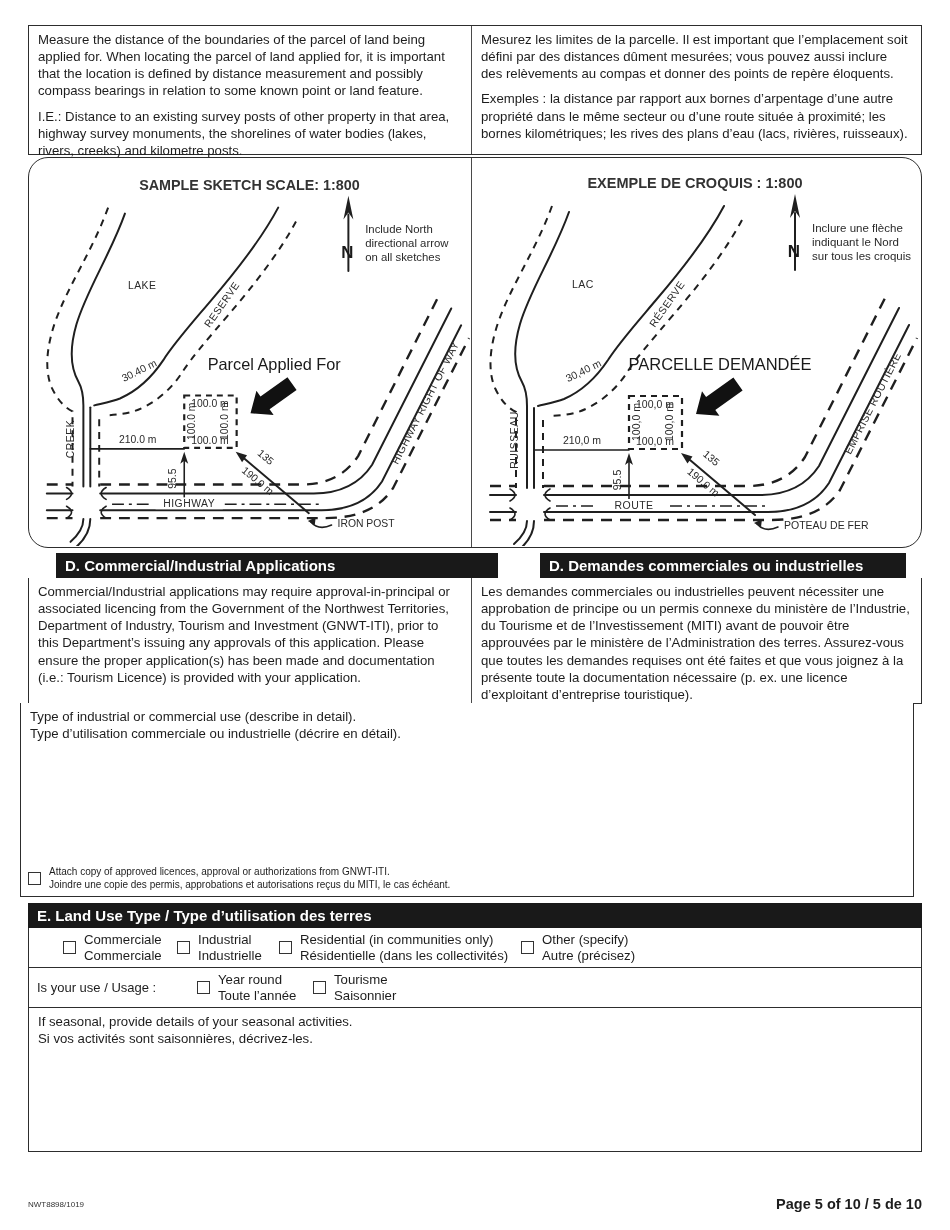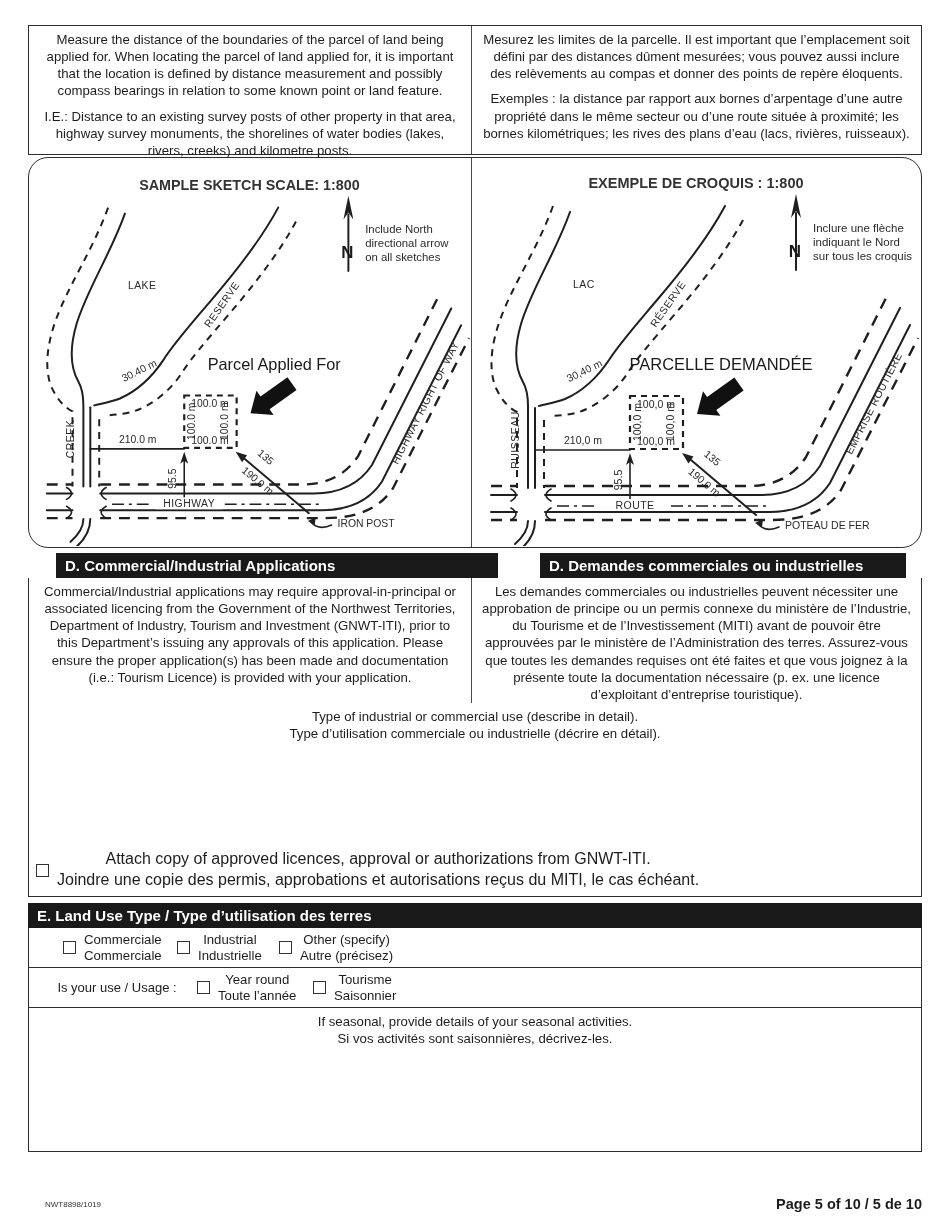--- a/index.html
+++ b/index.html
@@ -1,18 +1,18 @@
 <!DOCTYPE html>
 <html><head>
 <meta charset="utf-8">
 <style>
   * { box-sizing: border-box; margin: 0; padding: 0; }
   html,body { width:950px; height:1230px; background:#fff; font-family:"Liberation Sans",sans-serif; color:#1d1d1d; }
   .page { position:relative; width:950px; height:1230px; background:#fff; overflow:hidden; }
-  .abs { position:absolute;text-align:center; }
+  .abs { position:absolute; }
   .bx { border:1.5px solid #2d2d2d; background:#fff; }
   .split { display:flex; }
   .cell { padding:5px 9px; font-size:13.2px; line-height:1.3; color:#1d1d1d; }
   .cell p + p { margin-top:8px; }
   .vdiv { border-left:1.2px solid #4a4a4a; }
   .c-left { width:442px; flex:none; }
   .c-right { flex:1; }
   .hbar { background:#191919; color:#fff; font-weight:bold; font-size:15px; display:flex; align-items:center; padding:0 9px; }
   .cb { width:13px; height:13px; border:1.6px solid #333; background:#fff; flex:none; }
   .opt { display:flex; align-items:center; gap:8px; }
@@ -185,29 +185,29 @@
     <div class="hbar" style="width:442px;">D. Commercial/Industrial Applications</div>
     <div style="width:4px; background:#fff;"></div>
     <div class="hbar" style="flex:1;margin-left:38px;">D. Demandes commerciales ou industrielles</div>
   </div>
 
   <div class="abs bx split" style="left:28px; top:578px; width:894px; height:126px; border-top:none;">
     <div class="cell c-left">Commercial/Industrial applications may require approval-in-principal or associated licencing from the Government of the Northwest Territories, Department of Industry, Tourism and Investment (GNWT-ITI), prior to this Department’s issuing any approvals of this application. Please ensure the proper application(s) has been made and documentation (i.e.: Tourism Licence) is provided with your application.</div>
     <div class="cell c-right vdiv">Les demandes commerciales ou industrielles peuvent nécessiter une approbation de principe ou un permis connexe du ministère de l’Industrie, du Tourisme et de l’Investissement (MITI) avant de pouvoir être approuvées par le ministère de l’Administration des terres. Assurez-vous que toutes les demandes requises ont été faites et que vous joignez à la présente toute la documentation nécessaire (p. ex. une licence d’exploitant d’entreprise touristique).</div>
   </div>
 
-  <div class="abs bx" style="left:28px; top:703px; width:894px; height:194px; border-top:none;">
+  <div class="abs bx" style="left:20px; top:703px; width:894px; height:194px; border-top:none;">
     <div class="cell" style="padding-bottom:0;">
       <div>Type of industrial or commercial use (describe in detail).</div>
       <div>Type d’utilisation commerciale ou industrielle (décrire en détail).</div>
     </div>
     <div class="abs" style="left:9px; top:54px; width:876px; height:96px;"></div>
     <div class="abs row" style="left:7px; bottom:5px; gap:8px; align-items:center;">
       <div class="cb"></div>
-      <div style="font-size:16px; line-height:1.3;">
+      <div style="font-size:10px; line-height:1.3;">
         <div>Attach copy of approved licences, approval or authorizations from GNWT-ITI.</div>
         <div>Joindre une copie des permis, approbations et autorisations reçus du MITI, le cas échéant.</div>
       </div>
     </div>
   </div>
 
   <div class="abs hbar" style="left:28px; top:903px; width:894px; height:25px;">E. Land Use Type / Type d’utilisation des terres</div>
 
   <div class="abs bx" style="left:28px; top:928px; width:894px; height:224px; border-top:none;">
 
@@ -217,20 +217,27 @@
         <div class="lbl">
           <div>Commerciale</div>
           <div>Commerciale</div>
         </div>
       </div>
       <div class="opt" style="width:102px;">
         <div class="cb"></div>
         <div class="lbl">
           <div>Industrial</div>
           <div>Industrielle</div>
+        </div>
+      </div>
+      <div class="opt" style="width:242px;">
+        <div class="cb"></div>
+        <div class="lbl">
+          <div>Residential (in communities only)</div>
+          <div>Résidentielle (dans les collectivités)</div>
         </div>
       </div>
       <div class="opt">
         <div class="cb"></div>
         <div class="lbl">
           <div>Other (specify)</div>
           <div>Autre (précisez)</div>
         </div>
       </div>
     </div>
@@ -255,16 +262,16 @@
 
     <div style="position:relative; height:142px;">
       <div class="cell" style="padding-bottom:0;">
         <div>If seasonal, provide details of your seasonal activities.</div>
         <div>Si vos activités sont saisonnières, décrivez-les.</div>
       </div>
       <div class="abs" style="left:9px; top:50px; width:876px; height:86px;"></div>
     </div>
   </div>
 
-  <div class="abs footer-num" style="left:45px; top:1200px;">NWT8898/1019</div>
+  <div class="abs footer-num" style="left:28px; top:1200px;">NWT8898/1019</div>
   <div class="abs footer-page" style="right:28px; top:1196px;">Page 5 of 10 / 5 de 10</div>
 
 </div>
 
 </body></html>

